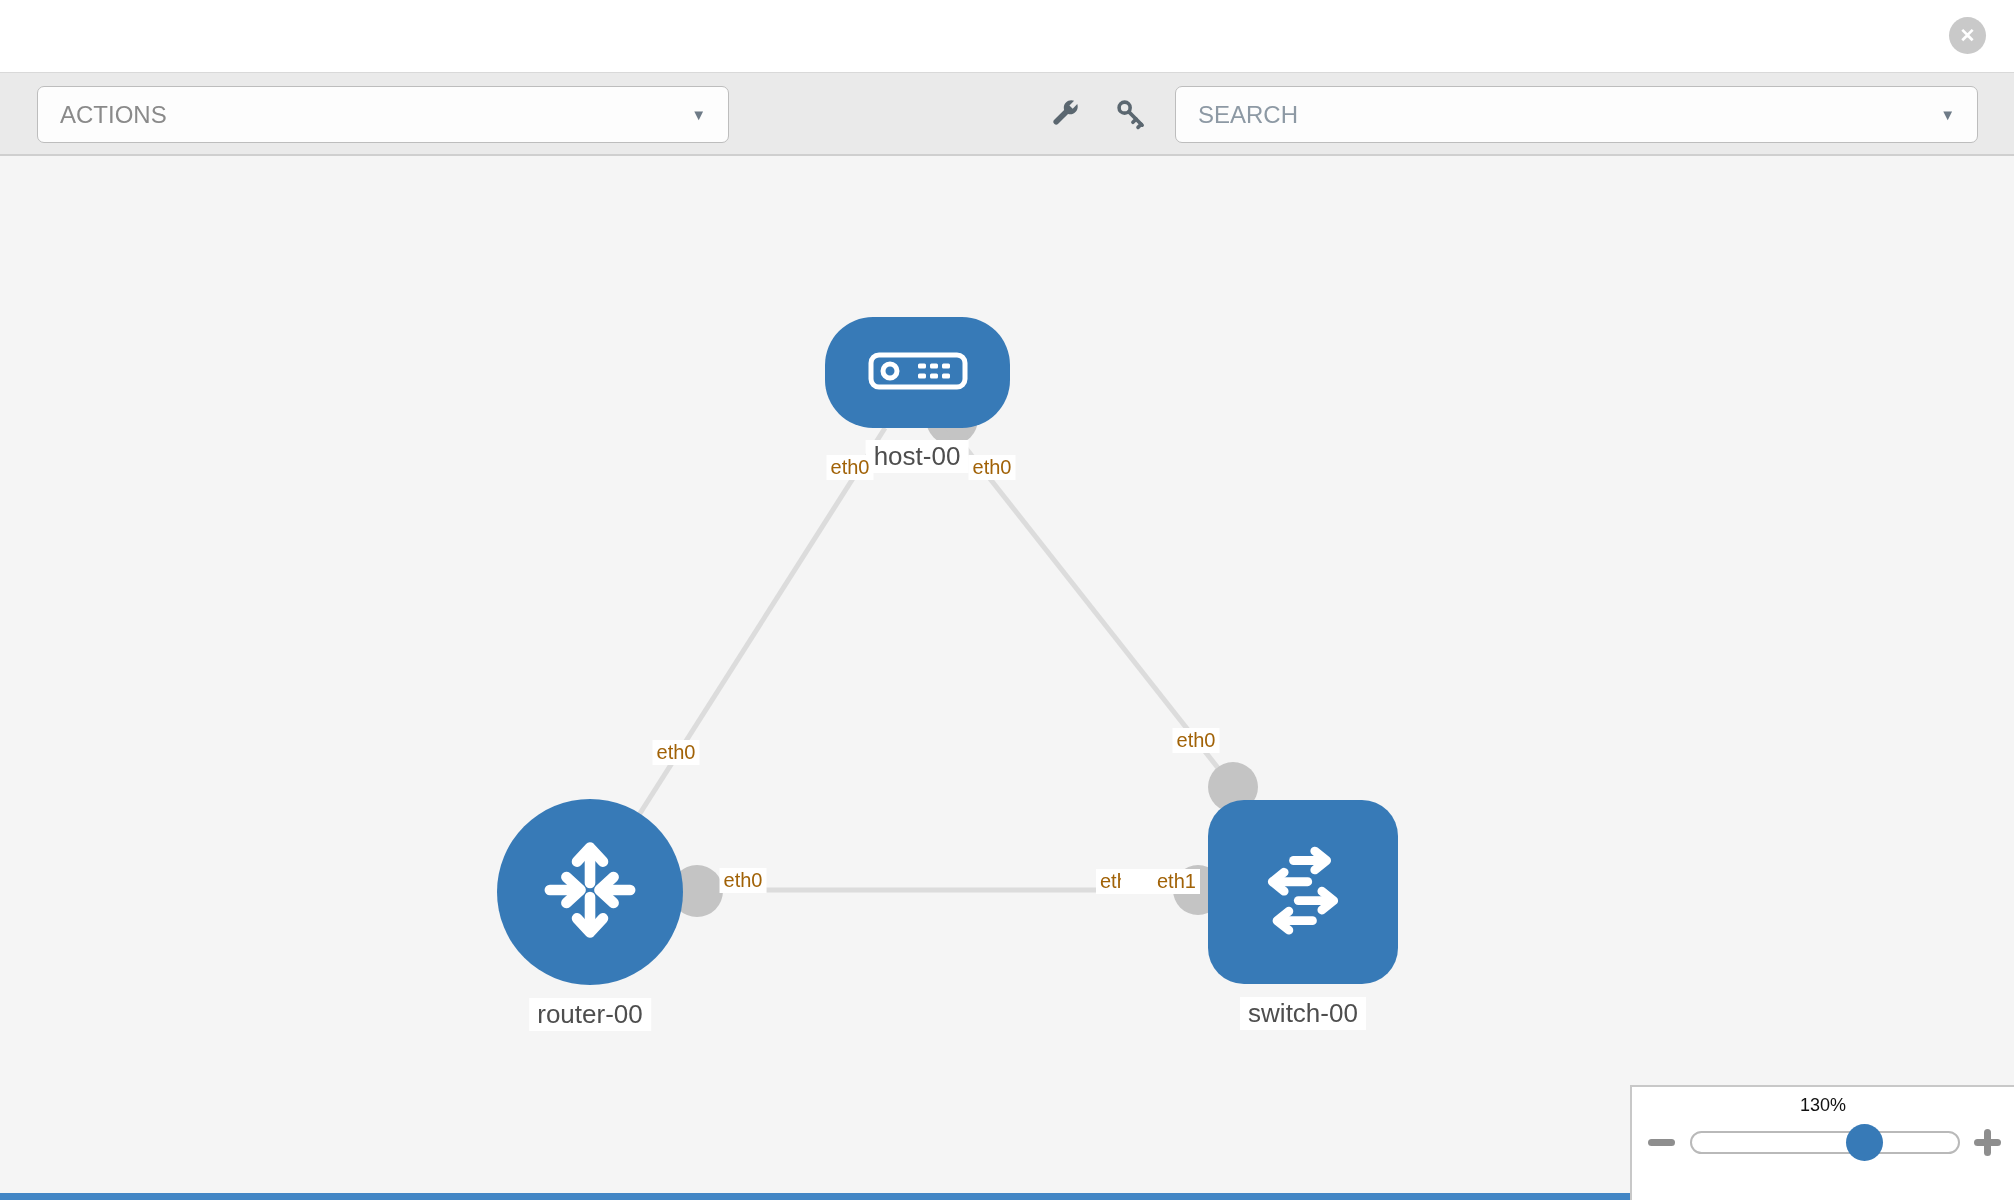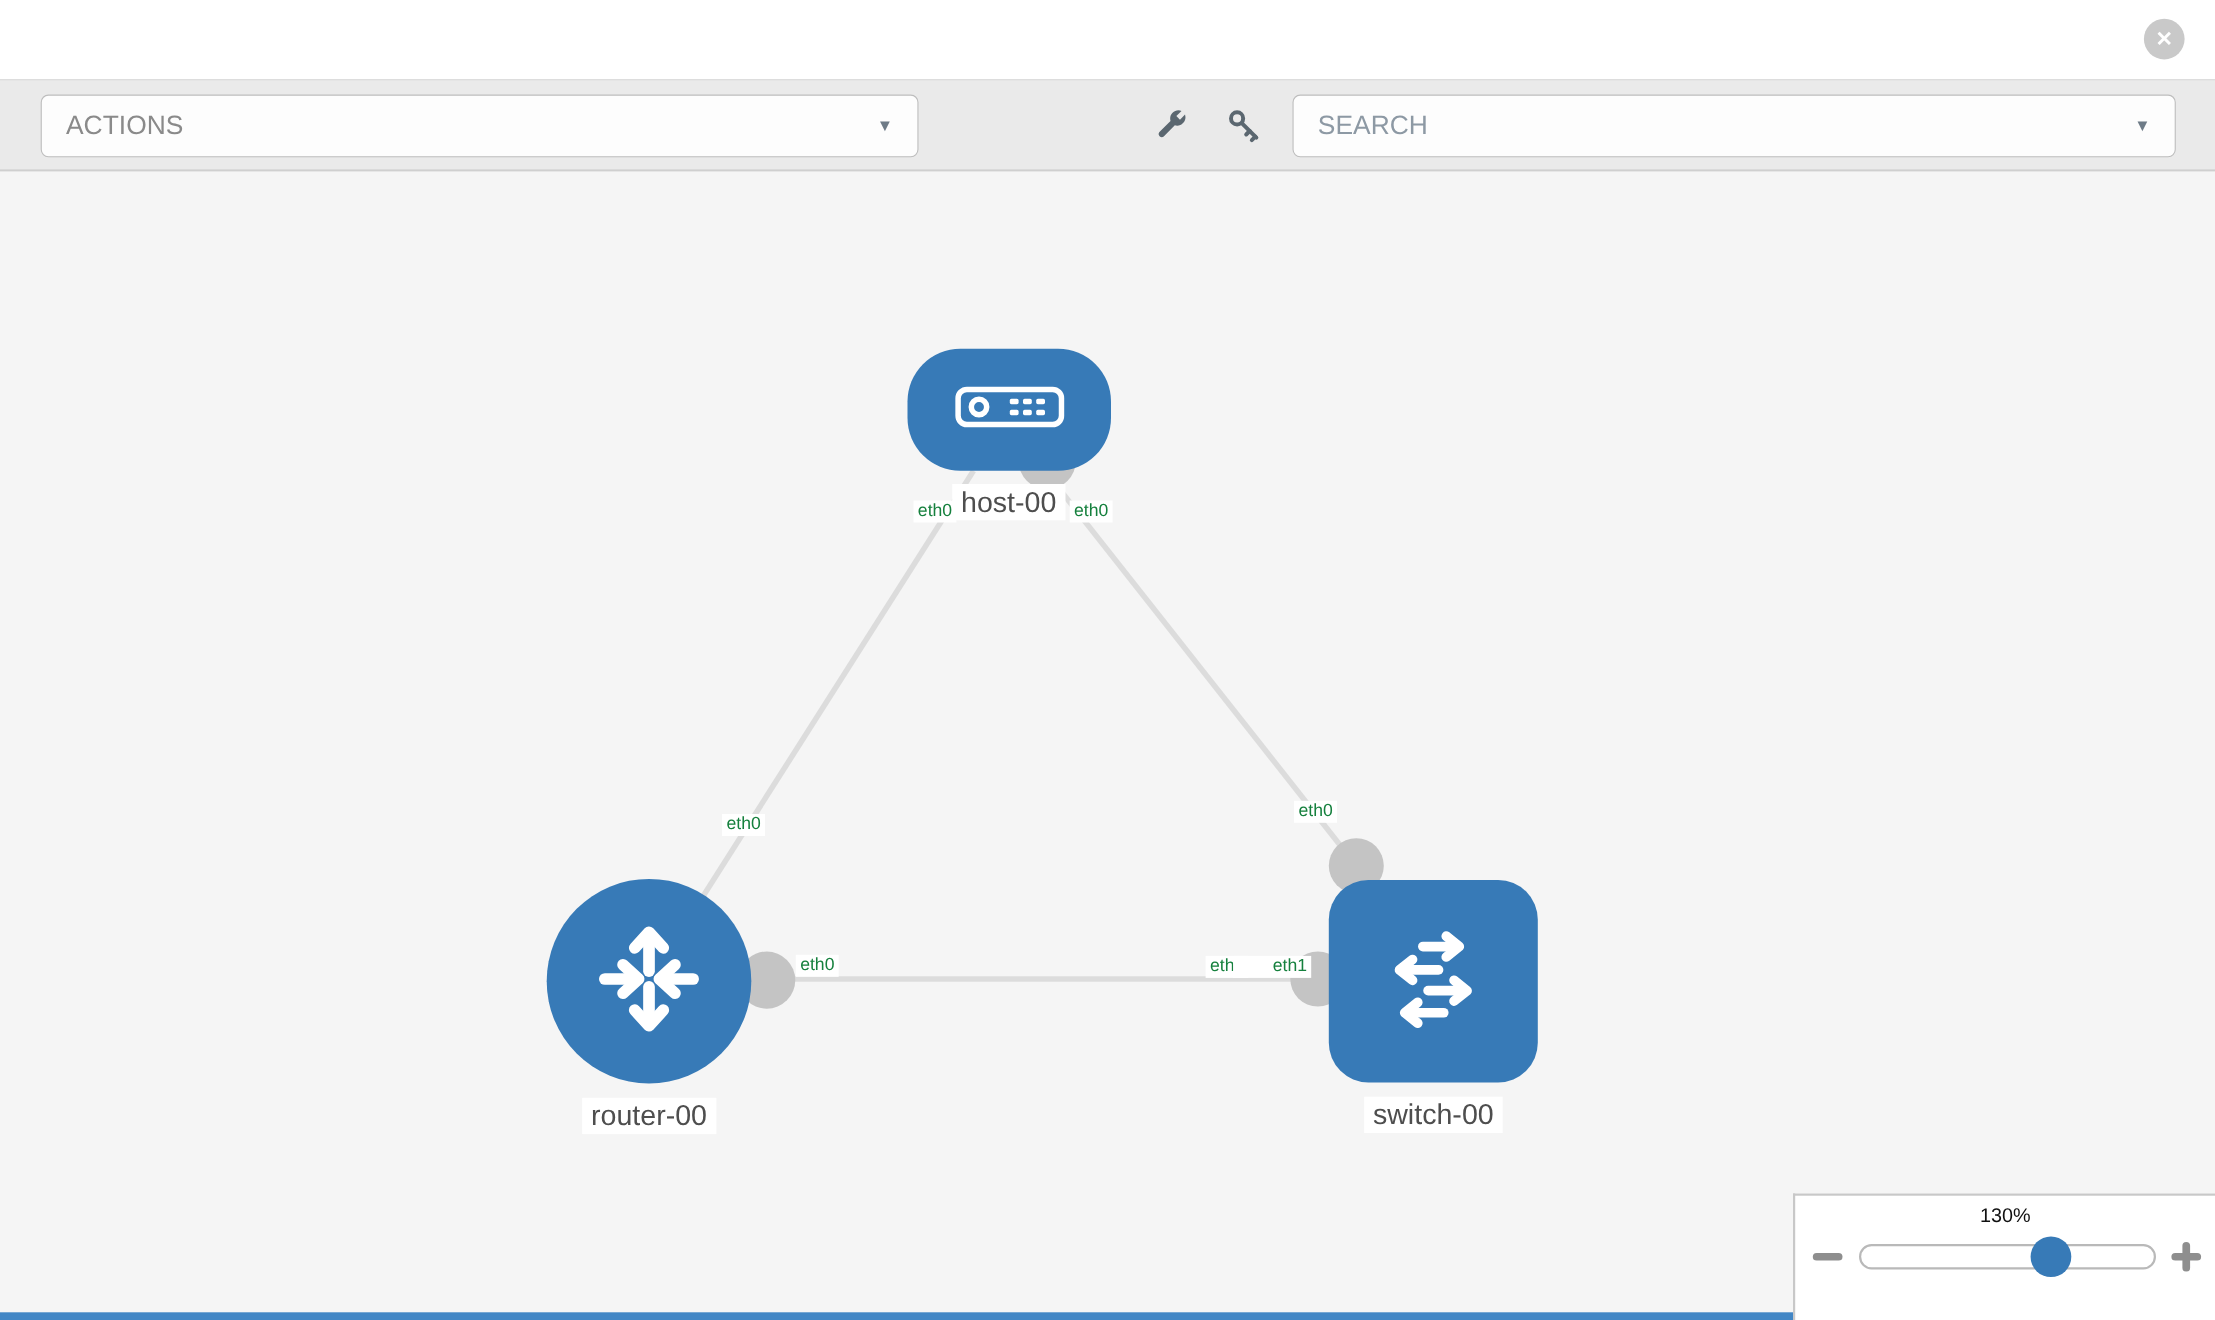--- a/index.html
+++ b/index.html
@@ -26,21 +26,21 @@
   .toolbar {
     position:absolute; left:0; top:72px; width:2014px; height:84px;
     background:#eaeaea; border-top:1px solid #d9d9d9; border-bottom:2px solid #cfcfcf;
   }
   .combo {
     position:absolute; top:13px; height:57px; background:#fdfdfd;
     border:1px solid #bdbdbd; border-radius:7px;
     display:flex; align-items:center; justify-content:space-between;
     padding:0 22px; font-size:24px; color:#8a8a8a; cursor:pointer;
   }
-  .combo-actions { left:37px;  width:798px; }
+  .combo-actions { left:37px;  width:692px; }
   .combo-search  { left:1175px; width:803px; color:#8d99a4; }
   .combo .arrow { color:#6e7b87; font-size:15px; }
   .icon-btn {
     position:absolute; top:24px; width:38px; height:38px;
     display:flex; align-items:center; justify-content:center; cursor:pointer;
   }
   .icon-btn-wrench { left:1045px; }
   .icon-btn-key    { left:1112px; }
 
   
@@ -61,22 +61,22 @@
   .node-label {
     position:absolute; z-index:3; transform:translateX(-50%);
     background:#ffffff; color:#4e4e4e; font-size:26px;
     padding:1px 8px; white-space:nowrap;
   }
   .label-host   { left:917px;  top:284px; }
   .label-router { left:590px;  top:842px; }
   .label-switch { left:1303px; top:841px; }
 
   .if-label {
-    position:absolute; z-index:3; background:#ffffff; color:#15803d;
-    font-size:16px; padding:1px 4px; white-space:nowrap;
+    position:absolute; z-index:3; background:#ffffff; color:#a16207;
+    font-size:20px; padding:1px 4px; white-space:nowrap;
   }
   .if-center { transform:translateX(-50%); }
   .if-e1-host   { left:850px;  top:299px; }
   .if-e2-host   { left:992px;  top:299px; }
   .if-e1-router { left:676px;  top:584px; }
   .if-e2-switch { left:1196px; top:572px; }
   .if-e3-router { left:743px;  top:712px; }
   .if-e3-back   { left:1096px; top:713px; z-index:3; }
   .if-e3-front  { left:1121px; top:713px; z-index:4;padding-left:36px; }
 

